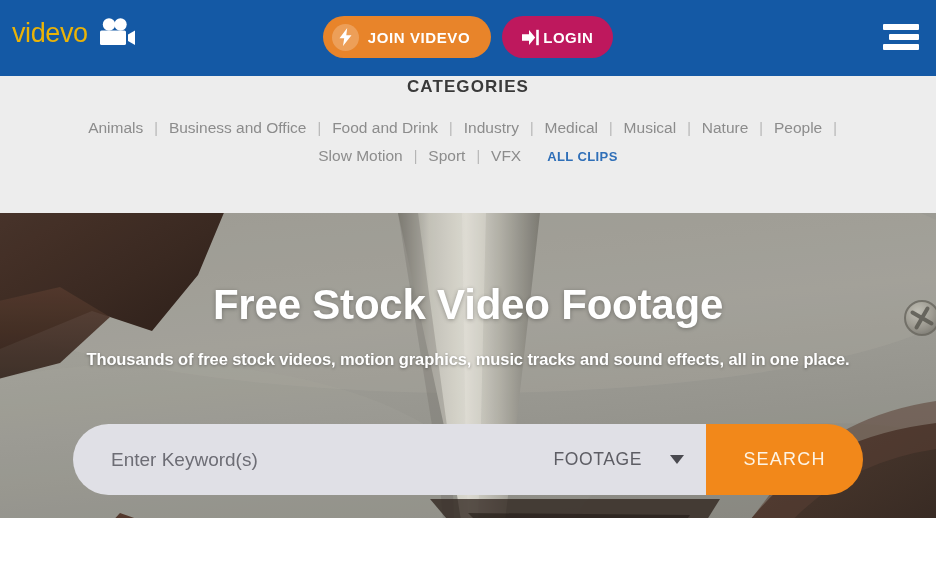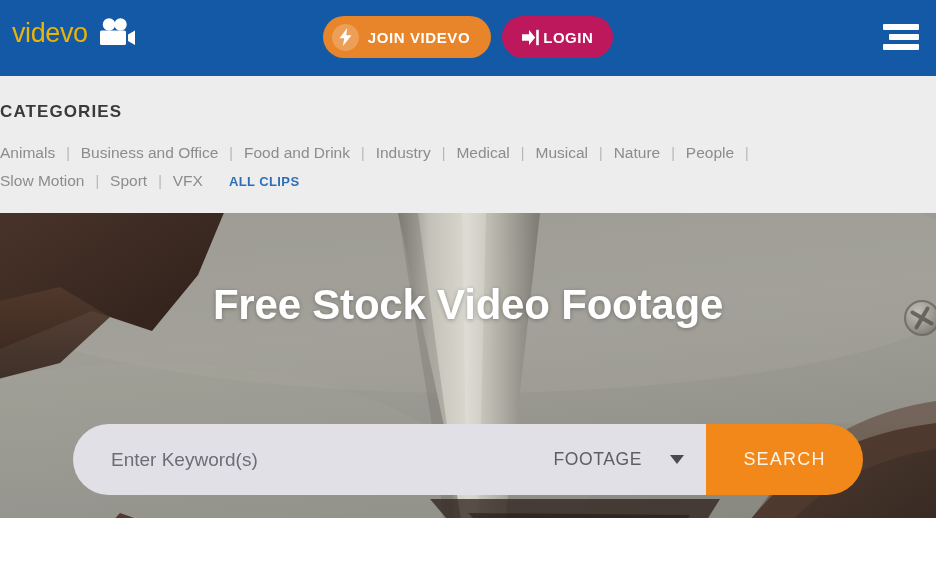--- a/index.html
+++ b/index.html
@@ -117,22 +117,22 @@
     border-radius: 1px;
   }
   .hamburger span:nth-child(1) { width: 36px; margin-left: 0; }
   .hamburger span:nth-child(2) { width: 30px; margin-left: 6px; }
   .hamburger span:nth-child(3) { width: 36px; margin-left: 0; }
 
   
   .categories {
     background: #ededed;
     height: 137px;
-    padding-top: 26px;
-    text-align: left;
+    padding-top: 1px;
+    text-align: center;
     position: relative;
     z-index: 20;
   }
   .cat-title {
     font-size: 17px;
     font-weight: 700;
     color: #3a3a3a;
     letter-spacing: 1.1px;
     margin-bottom: 17px;
   }
@@ -411,20 +411,21 @@
           <path d="M922 94 L922 116 M911 105 L933 105" stroke="#5d5b53" stroke-width="4" stroke-linecap="round" opacity="0.85" transform="rotate(30 922 105)"></path>
         </g>
 
         <rect width="936" height="365" fill="#4a4a44" opacity="0.06"></rect>
       </svg>
     </div>
 
     <div class="hero-content">
 
       <div class="hero-title">Free Stock Video Footage</div>
+      <div class="hero-sub">Thousands of free stock videos, motion graphics, music tracks and sound effects, all in one place.</div>
 
       <div class="searchbar">
         <div class="search-input-wrap">
           <input class="search-input" type="text" placeholder="Enter Keyword(s)" style="">
         </div>
         <div class="search-type">
           <span class="search-type-label">FOOTAGE</span>
           <span class="caret"></span>
         </div>
         <button class="search-btn">SEARCH</button>

